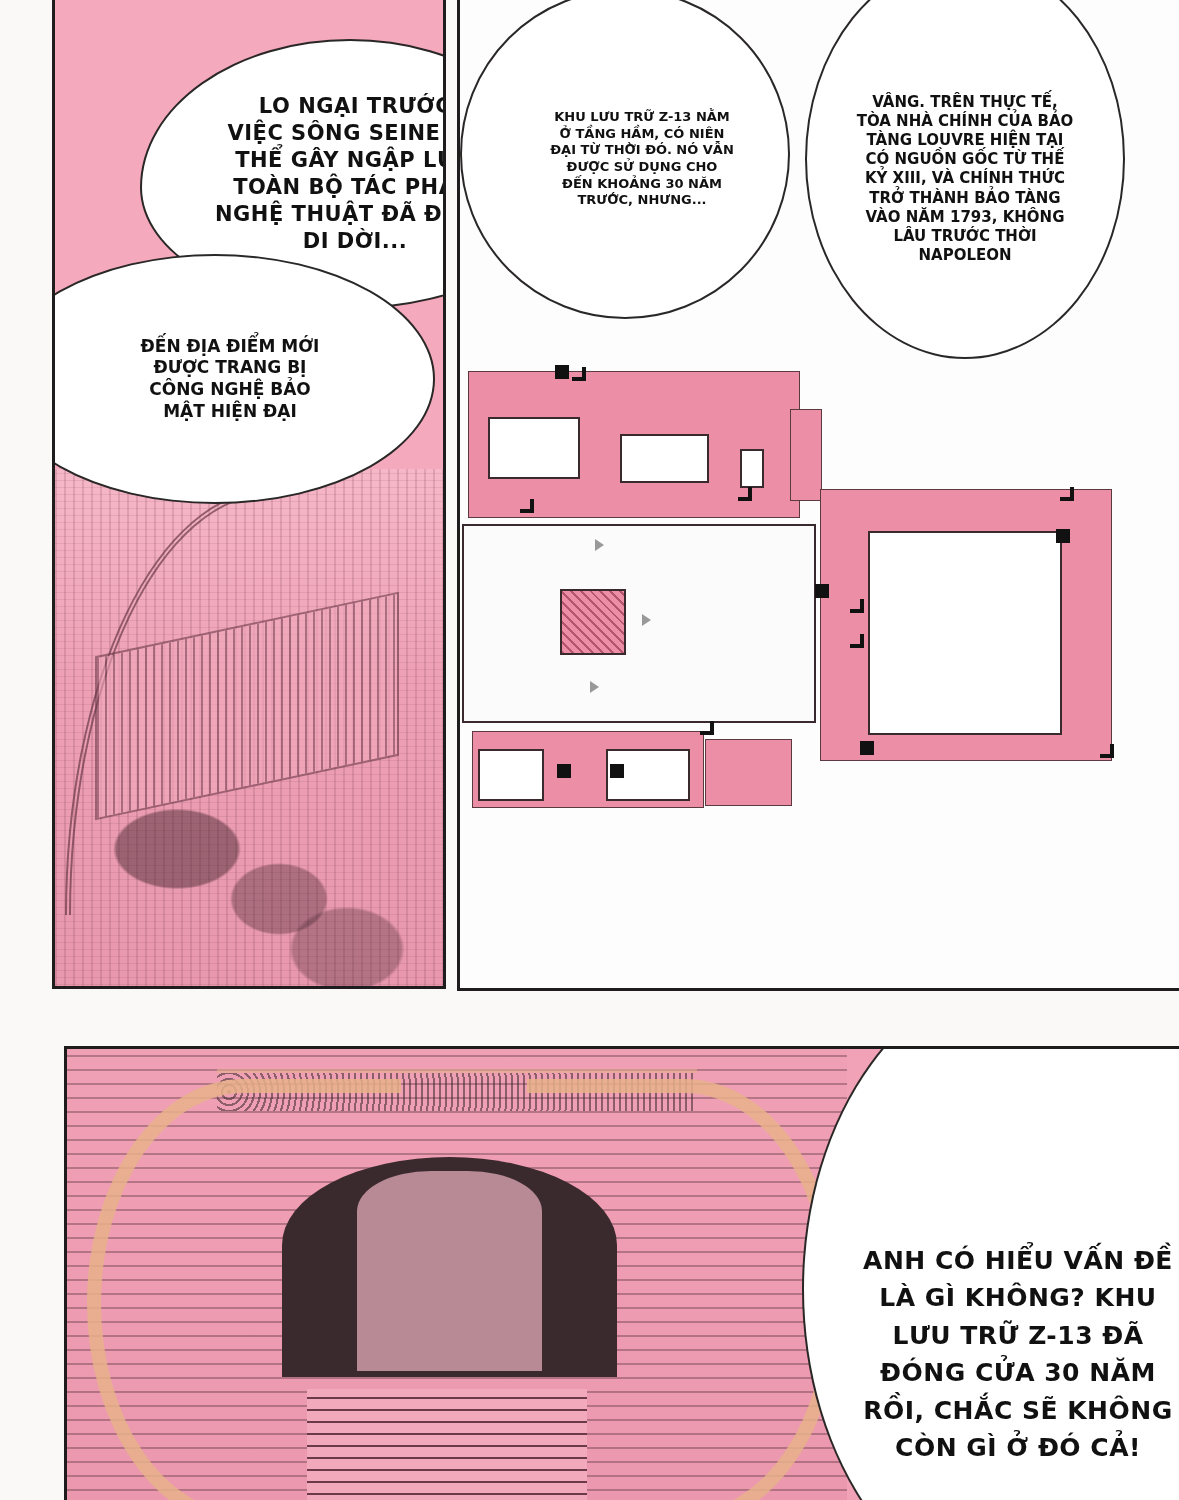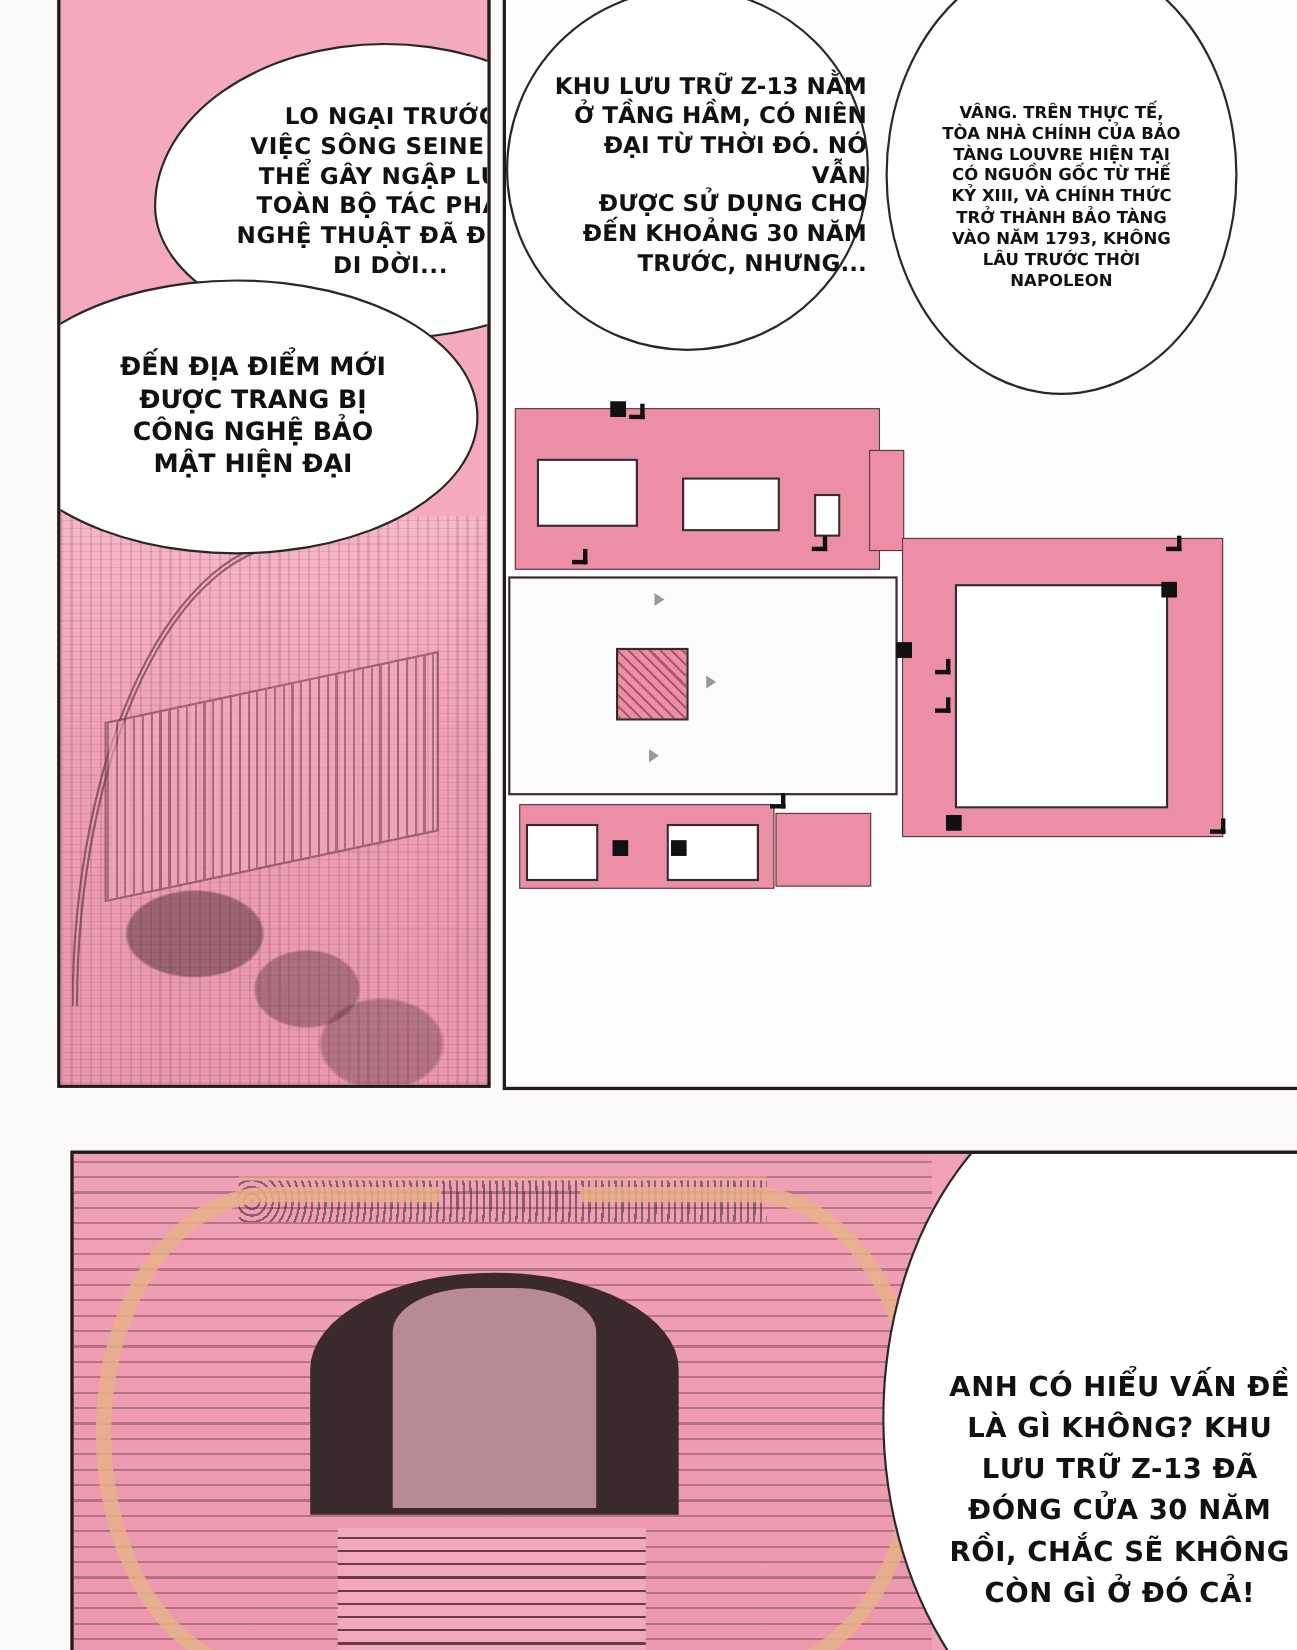--- a/index.html
+++ b/index.html
@@ -7,36 +7,36 @@
   .panel{position:absolute;border:3px solid #1e1c1c;box-sizing:border-box;overflow:hidden;}
   #p1{left:52px;top:-4px;width:394px;height:993px;background:#f4a9bd;}
   #p2{left:457px;top:-4px;width:730px;height:995px;background:#fdfdfd;}
   #p3{left:64px;top:1046px;width:1125px;height:470px;background:#f1a2b7;}
   .bubble{position:absolute;background:#ffffff;border:2px solid #2a2727;border-radius:50%;display:flex;align-items:center;justify-content:center;text-align:center;box-sizing:border-box;}
   .btext{font-family:"DejaVu Sans",sans-serif;font-weight:bold;color:#111;text-transform:uppercase;white-space:pre-line;line-height:1.28;}
   
   #b1{left:85px;top:40px;width:420px;height:270px;border-radius:50% 50% 50% 50%/55% 55% 45% 45%;}
   #b1 .btext{font-size:21px;letter-spacing:0.5px;padding-left:10px;}
   #b2{left:-60px;top:255px;width:440px;height:250px;border-radius:50% 50% 50% 50%/50% 50% 50% 50%;}
-  #b2 .btext{font-size:23px;padding-left:30px;}
+  #b2 .btext{font-size:17px;padding-left:30px;}
   .city{position:absolute;left:0;top:470px;width:100%;height:530px;
     background:
       repeating-linear-gradient(90deg,rgba(120,60,80,.18) 0 2px,transparent 2px 9px),
       repeating-linear-gradient(0deg,rgba(120,60,80,.12) 0 1px,transparent 1px 7px),
       linear-gradient(180deg,#f6b8c8 0%,#eea0b5 40%,#e897ad 100%);}
   .palace{position:absolute;left:40px;top:155px;width:300px;height:160px;transform:skewY(-12deg);
     background:repeating-linear-gradient(90deg,#7d4a5a 0 2px,#f2a9bc 2px 8px);opacity:.6;border:2px solid #6b3a4a;}
   .statues{position:absolute;left:20px;top:280px;width:340px;height:250px;
     background:radial-gradient(ellipse at 30% 40%,rgba(60,30,40,.45) 0 18%,transparent 19%),
                radial-gradient(ellipse at 60% 60%,rgba(60,30,40,.35) 0 16%,transparent 17%),
                radial-gradient(ellipse at 80% 80%,rgba(60,30,40,.3) 0 14%,transparent 15%);}
   .arc{position:absolute;left:10px;top:20px;width:200px;height:420px;border-left:6px double #6b3a4a;border-top:6px double #6b3a4a;border-radius:100% 0 0 0;opacity:.7;}
   
   #b3{left:0px;top:-10px;width:330px;height:330px;}
-  #b3 .btext{font-size:21px;padding-left:34px;padding-top:10px;text-align:right;}
+  #b3 .btext{font-size:13px;padding-left:34px;padding-top:10px;}
   #b4{left:345px;top:-40px;width:320px;height:400px;}
   #b4 .btext{font-size:15px;padding-top:40px;}
   .plan{position:absolute;left:0;top:360px;width:650px;height:445px;}
   .room{position:absolute;background:#ec8ea6;border:1px solid #5a3a40;}
   .court{position:absolute;background:#ffffff;border:2px solid #3a2a2e;}
   .outline{position:absolute;border:2px solid #3a2a2e;background:#fbfbfb;}
   .pyramid{position:absolute;left:100px;top:230px;width:62px;height:62px;border:2px solid #3a2a2e;
     background:repeating-linear-gradient(45deg,#b5546e 0 2px,#ec8ea6 2px 7px),repeating-linear-gradient(-45deg,#b5546e 0 2px,transparent 2px 7px);}
   .tri{position:absolute;width:0;height:0;border-top:6px solid transparent;border-bottom:6px solid transparent;border-left:9px solid #999;}
   .stair{position:absolute;width:10px;height:10px;border-right:4px solid #111;border-bottom:4px solid #111;}

